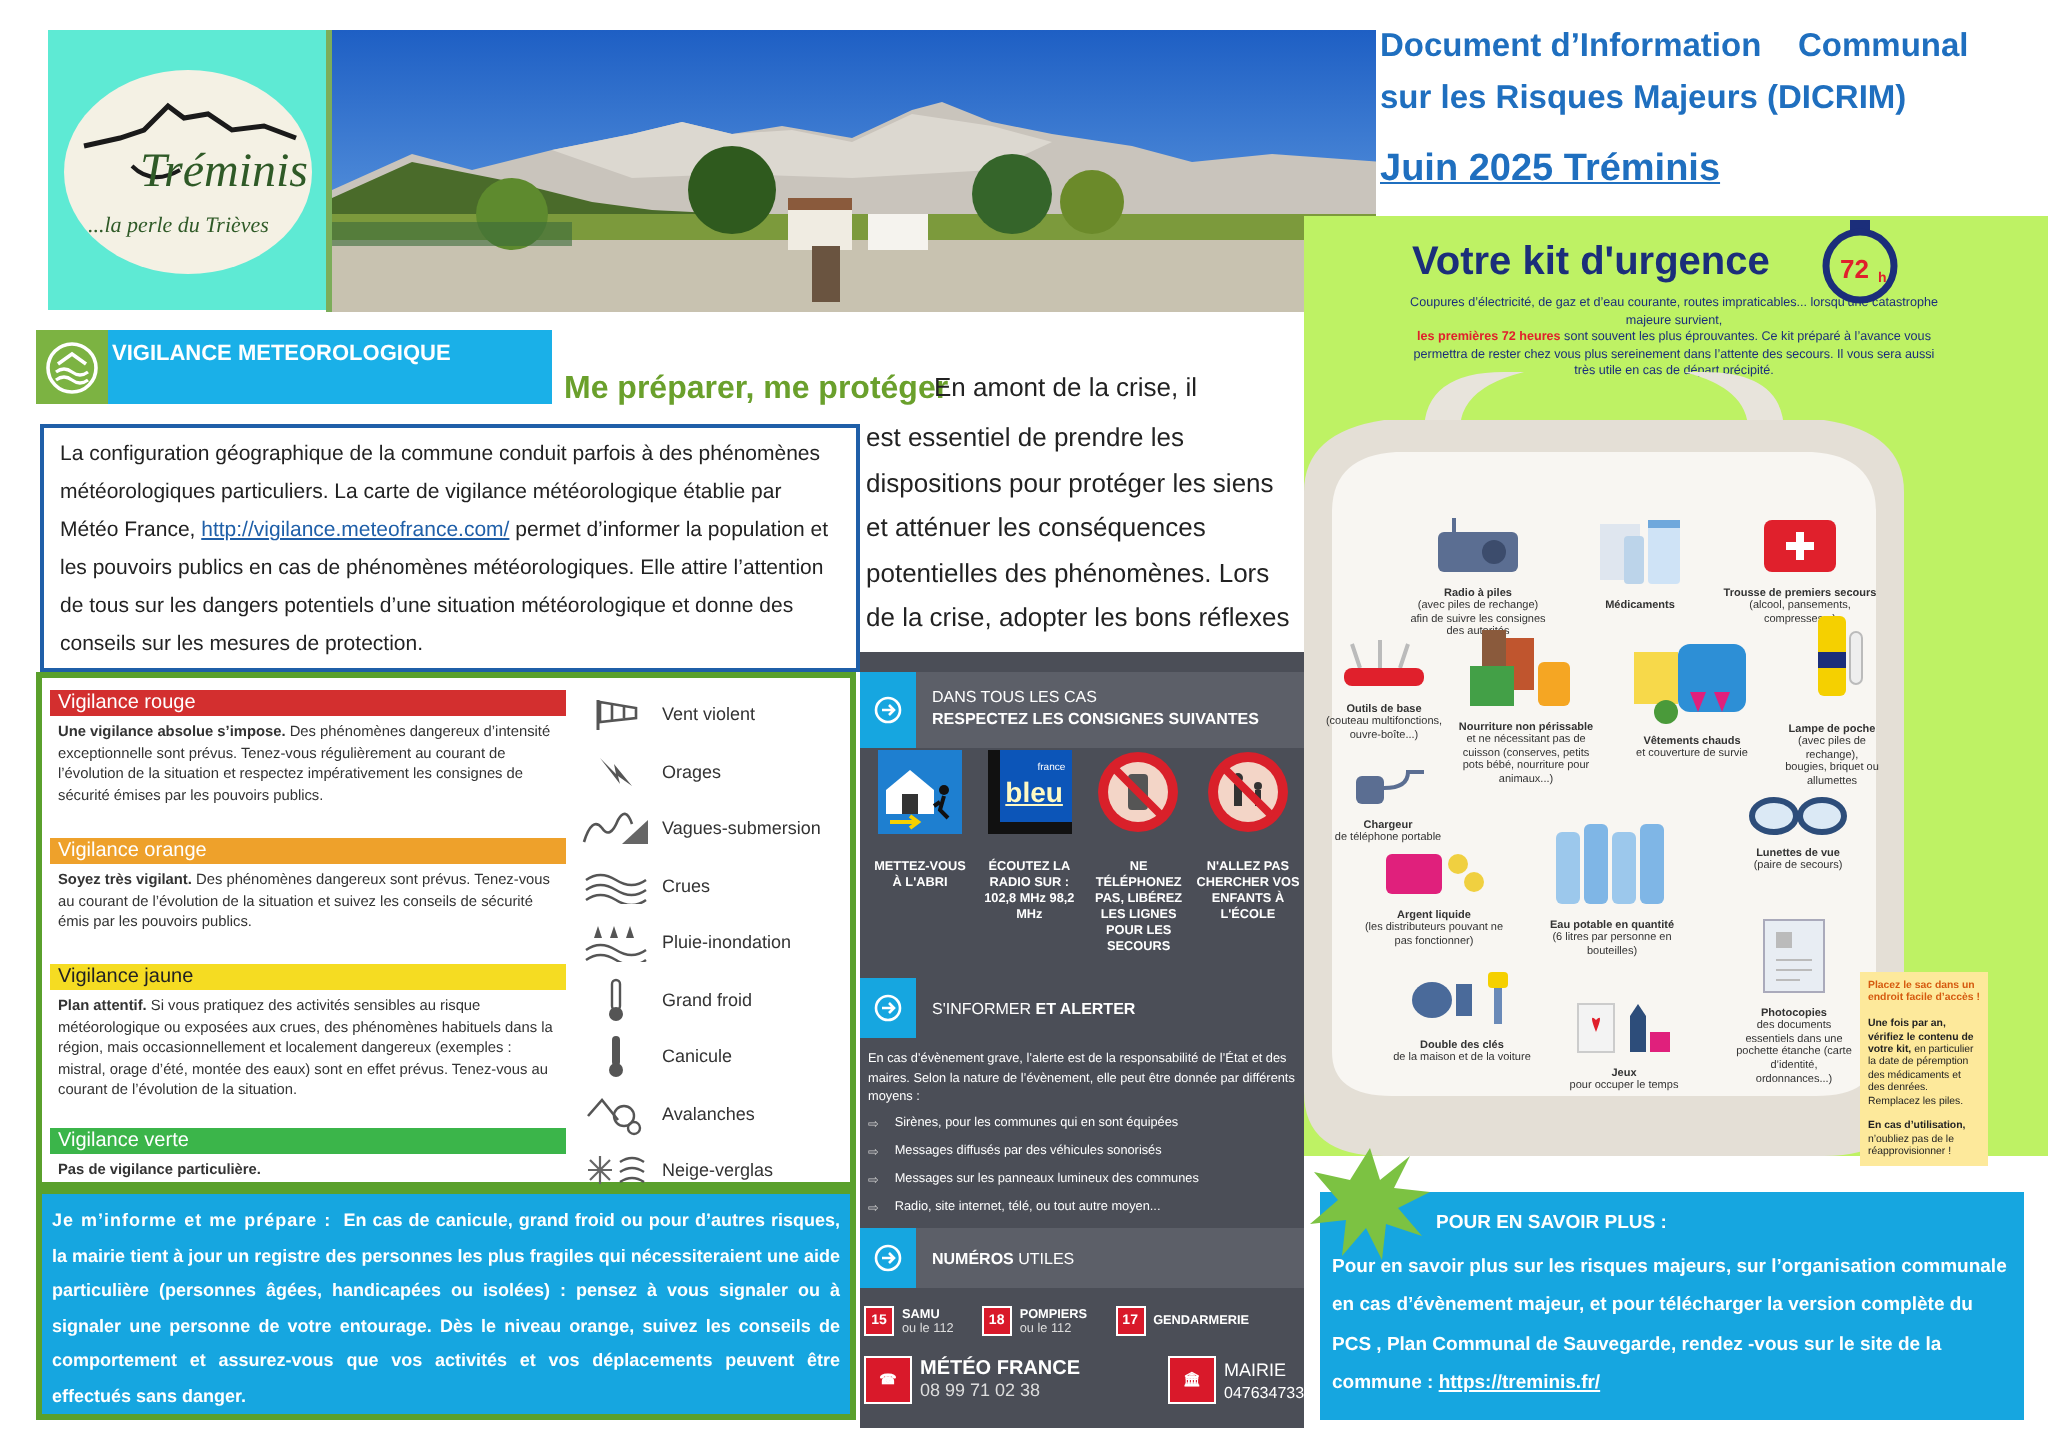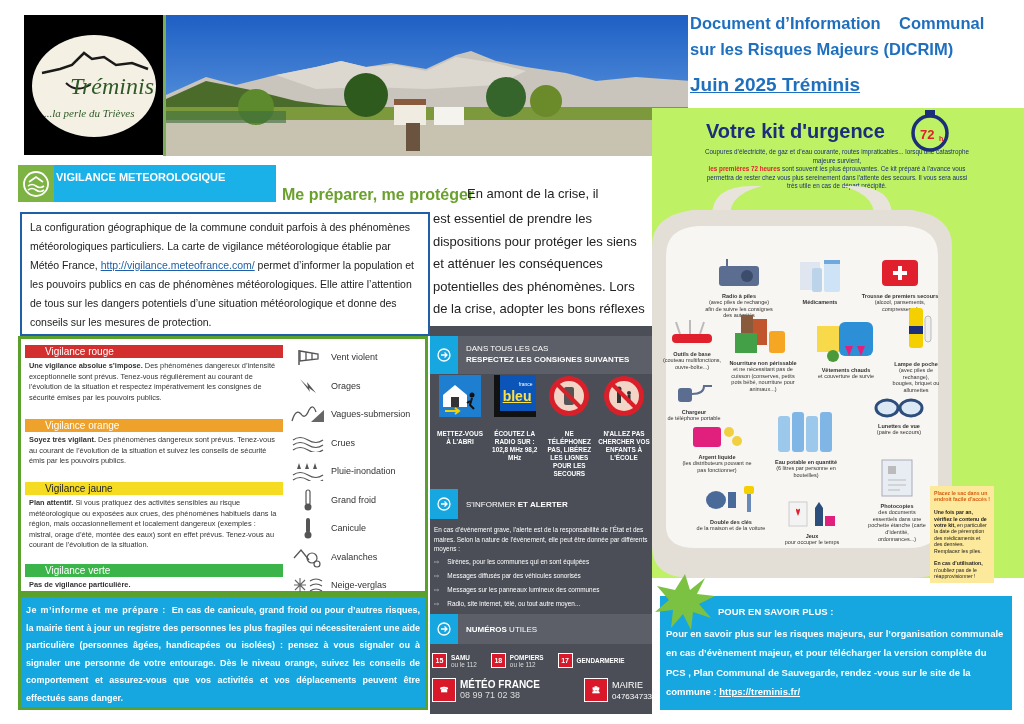--- a/index.html
+++ b/index.html
@@ -1,20 +1,20 @@
 <!DOCTYPE html>
 <html><head>
 <meta charset="utf-8">
 <style>
   * { box-sizing: border-box; margin: 0; padding: 0; }
   html, body { width: 1024px; height: 724px; overflow: hidden; background: #ffffff; }
   body { position: relative; font-family: "Liberation Sans", sans-serif; color: #1a1a1a; }
 
   
-  .logo-box { position: absolute; left: 24px; top: 15px; width: 140px; height: 140px; background: #000000; }
+  .logo-box { position: absolute; left: 24px; top: 15px; width: 140px; height: 140px; background: #5eead4; }
   .logo-ellipse { position: absolute; left: 8px; top: 20px; width: 124px; height: 102px; border-radius: 50%; background: #f4f1e4; }
   .logo-ellipse svg { position: absolute; left: 0; top: 0; }
   .logo-name { position: absolute; left: 38px; top: 38px; font-family: "Liberation Serif", serif; font-style: italic; font-size: 24px; color: #2f5a27; }
   .logo-tag { position: absolute; left: 12px; top: 72px; font-family: "Liberation Serif", serif; font-style: italic; font-size: 11px; color: #2f5a27; white-space: nowrap; }
 
   
   .panorama { position: absolute; left: 163px; top: 15px; width: 525px; height: 141px; overflow: hidden; border-left: 3px solid #7cad5a; }
 
   
   .doc-title { position: absolute; left: 690px; top: 10px; width: 330px; color: #1f6fbf; font-weight: bold; font-size: 16.5px; line-height: 26px; }
@@ -31,21 +31,21 @@
   .me-prep-inline { position: absolute; left: 467px; top: 186px; font-size: 13px; color:#222; white-space: nowrap; }
 
   
   .geo-box { position: absolute; left: 20px; top: 212px; width: 410px; height: 124px; border: 2px solid #1f5fa8; padding: 4px 8px; font-size: 10.5px; line-height: 19px; color: #222; }
   .geo-box b { font-weight: normal; }
   .geo-box a { color: #1f5fa8; text-decoration: underline; }
 
   
   .levels { position: absolute; left: 18px; top: 336px; width: 410px; height: 258px; border: 3px solid #5aa02c; background: #fff; }
   .lvl { position: absolute; left: 4px; width: 258px; }
-  .lvl .bar { height: 13px; color: #fff; font-size: 10px; padding-left: 20px; line-height: 13px; }
+  .lvl .bar { height: 13px; color: #fff; font-size: 10px; padding-left: 4px; line-height: 13px; }
   .lvl .txt { font-size: 7.4px; line-height: 10.5px; padding: 3px 4px 0 4px; color: #333; }
   .lvl .txt b { font-weight: bold; }
   .hz-list { position: absolute; left: 268px; top: 4px; width: 136px; }
   .hz { height: 28.5px; display: flex; align-items: center; }
   .hz .hzi { width: 38px; height: 22px; display: flex; align-items: center; justify-content: center; }
   .hz .hzl { font-size: 9px; color: #333; padding-left: 4px; white-space: nowrap; }
 
   
   .inform { position: absolute; left: 18px; top: 594px; width: 410px; height: 116px; background: #16a6e0; border: 3px solid #5aa02c; padding: 5px 5px; color: #fff; font-size: 9px; line-height: 17.5px; text-align: justify; font-weight: bold; }
   .inform .lead { letter-spacing: 0.5px; }
@@ -288,21 +288,21 @@
             <path d="M6 36 L20 36 M16 33 L20 36 L16 39" stroke="#f5d000" stroke-width="2" fill="none"></path>
           </svg>
         </div>
       <div class="cap">METTEZ-VOUS À L'ABRI</div>
     </div>
     <div class="cons">
       <div class="pic" style="position:relative;">
         <div style="width:42px;height:42px;background:#111;position:relative;">
           <div style="position:absolute;left:6px;top:0;width:36px;height:36px;background:#0c55b8;"></div>
           <span style="position:absolute;right:3px;top:6px;color:#fff;font-size:5px;">france</span>
-          <span style="position:absolute;left:9px;top:13px;color:#fde047;font-size:14px;font-weight:bold;text-decoration:underline;">bleu</span>
+          <span style="position:absolute;left:9px;top:13px;color:#fef9c3;font-size:14px;font-weight:bold;text-decoration:underline;">bleu</span>
         </div>
       </div>
       <div class="cap">ÉCOUTEZ LA RADIO SUR : 102,8 MHz 98,2 MHz</div>
     </div>
     <div class="cons">
       <div class="pic">
           <svg width="42" height="42">
             <circle cx="21" cy="21" r="20" fill="#d9202a"></circle>
             <circle cx="21" cy="21" r="15" fill="#f3d5c7"></circle>
             <rect x="16" y="12" width="10" height="18" rx="2" fill="#555"></rect>

